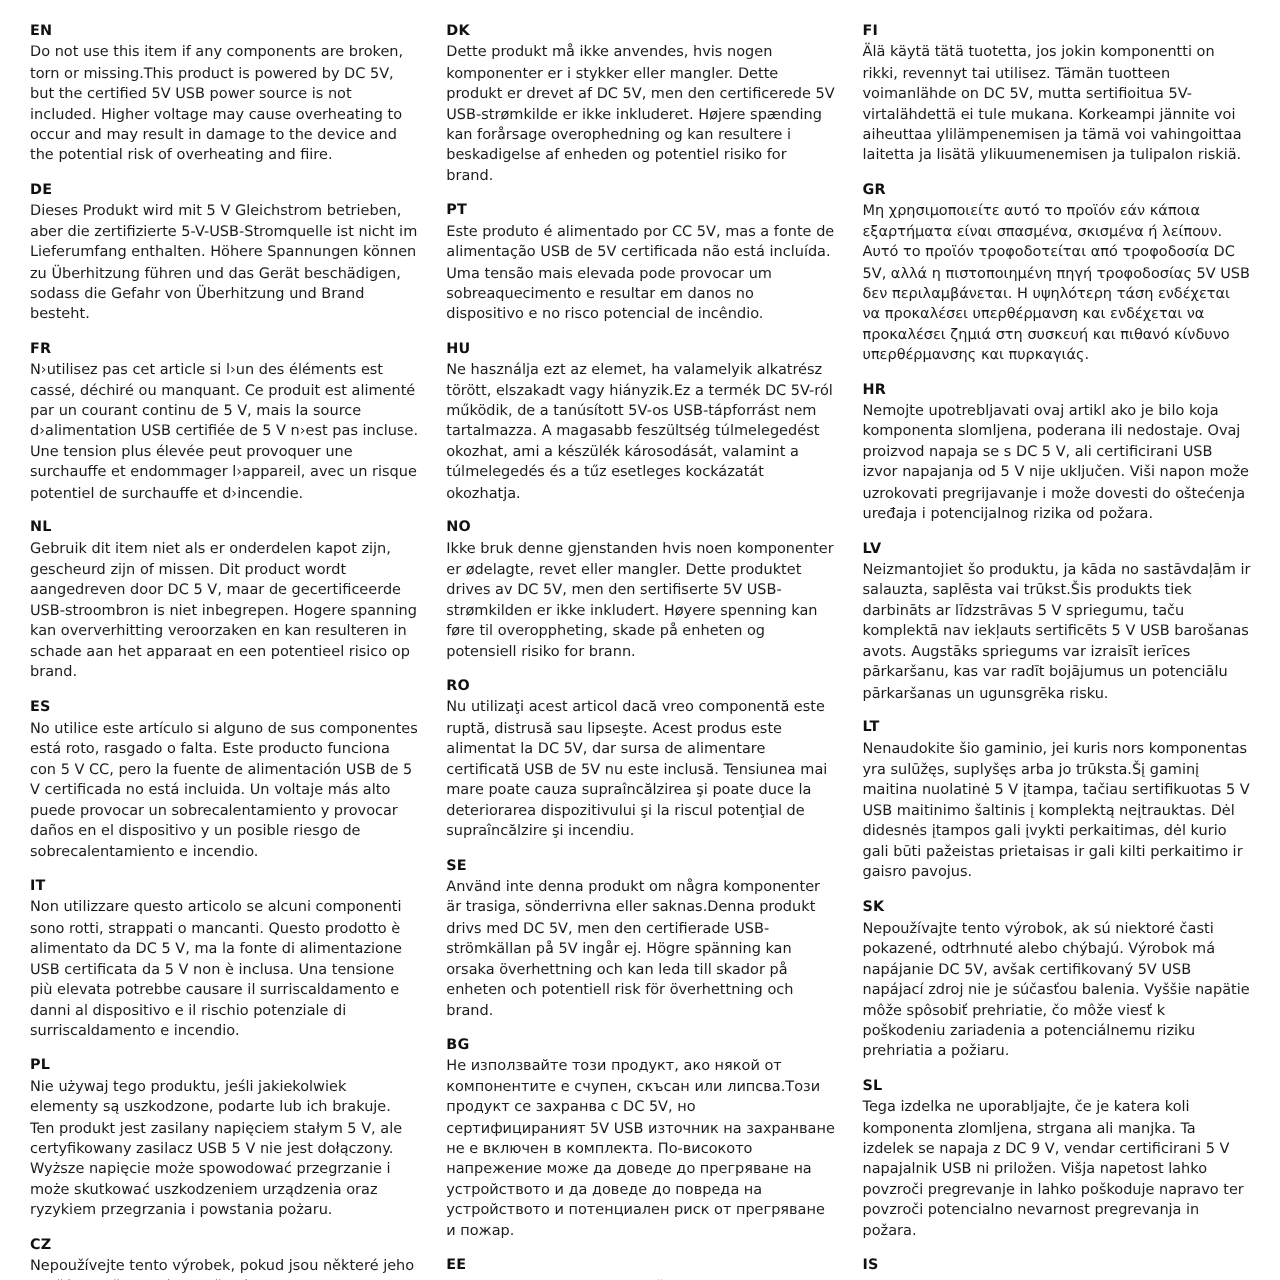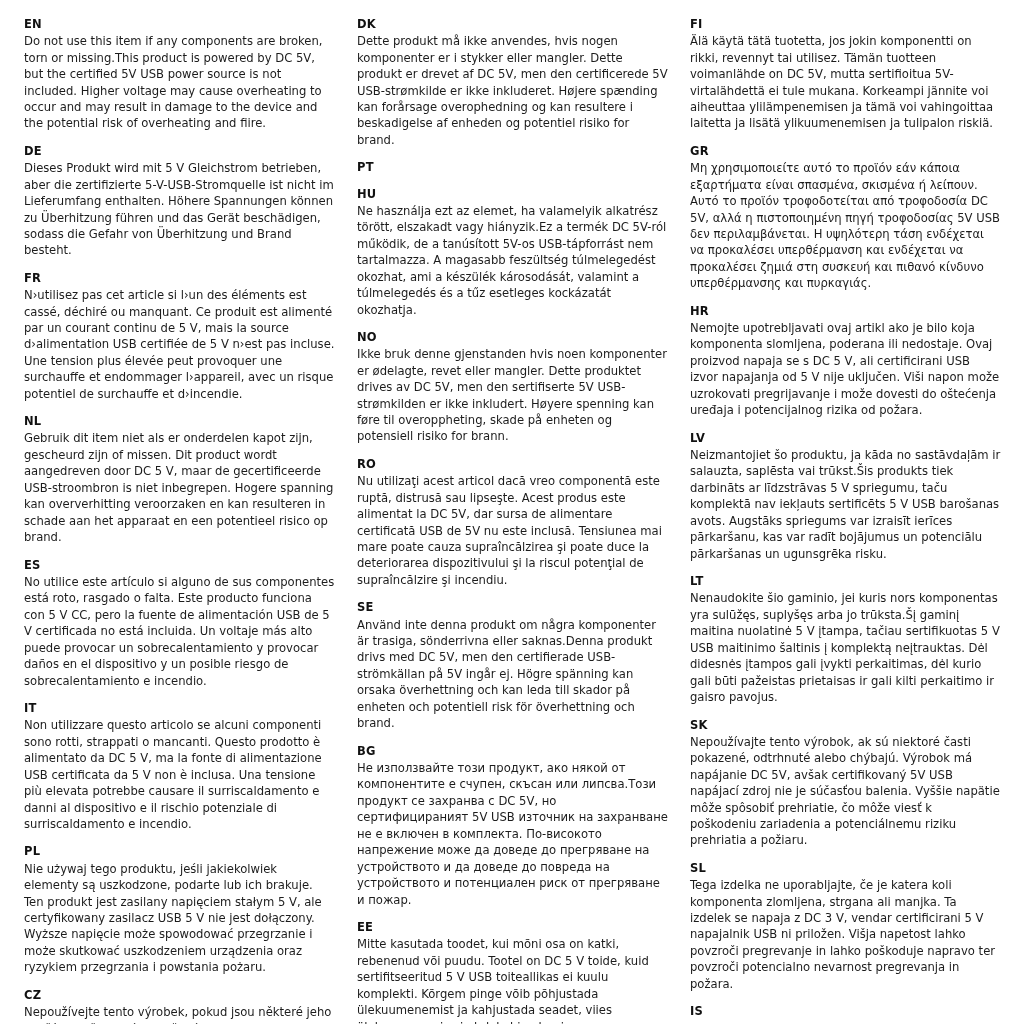--- a/index.html
+++ b/index.html
@@ -92,20 +92,21 @@
       </div>
     </div>
 
     <div class="column">
       <div class="entry">
         <div class="lang-code">DK</div>
         <div class="lang-text">Dette produkt må ikke anvendes, hvis nogen komponenter er i stykker eller mangler. Dette produkt er drevet af DC 5V, men den certificerede 5V USB-strømkilde er ikke inkluderet. Højere spænding kan forårsage overophedning og kan resultere i beskadigelse af enheden og potentiel risiko for brand.</div>
       </div>
       <div class="entry">
         <div class="lang-code">PT</div>
+        <div class="lang-text">Este produto é alimentado por CC 5V, mas a fonte de alimentação USB de 5V certificada não está incluída. Uma tensão mais elevada pode provocar um sobreaquecimento e resultar em danos no dispositivo e no risco potencial de incêndio.</div>
       </div>
       <div class="entry">
         <div class="lang-code">HU</div>
         <div class="lang-text">Ne használja ezt az elemet, ha valamelyik alkatrész törött, elszakadt vagy hiányzik.Ez a termék DC 5V-ról működik, de a tanúsított 5V-os USB-tápforrást nem tartalmazza. A magasabb feszültség túlmelegedést okozhat, ami a készülék károsodását, valamint a túlmelegedés és a tűz esetleges kockázatát okozhatja.</div>
       </div>
       <div class="entry">
         <div class="lang-code">NO</div>
         <div class="lang-text">Ikke bruk denne gjenstanden hvis noen komponenter er ødelagte, revet eller mangler. Dette produktet drives av DC 5V, men den sertifiserte 5V USB-strømkilden er ikke inkludert. Høyere spenning kan føre til overoppheting, skade på enheten og potensiell risiko for brann.</div>
       </div>
       <div class="entry">
@@ -146,21 +147,21 @@
       <div class="entry">
         <div class="lang-code">LT</div>
         <div class="lang-text">Nenaudokite šio gaminio, jei kuris nors komponentas yra sulūžęs, suplyšęs arba jo trūksta.Šį gaminį maitina nuolatinė 5 V įtampa, tačiau sertifikuotas 5 V USB maitinimo šaltinis į komplektą neįtrauktas. Dėl didesnės įtampos gali įvykti perkaitimas, dėl kurio gali būti pažeistas prietaisas ir gali kilti perkaitimo ir gaisro pavojus.</div>
       </div>
       <div class="entry">
         <div class="lang-code">SK</div>
         <div class="lang-text">Nepoužívajte tento výrobok, ak sú niektoré časti pokazené, odtrhnuté alebo chýbajú. Výrobok má napájanie DC 5V, avšak certifikovaný 5V USB napájací zdroj nie je súčasťou balenia. Vyššie napätie môže spôsobiť prehriatie, čo môže viesť k poškodeniu zariadenia a potenciálnemu riziku prehriatia a požiaru.</div>
       </div>
       <div class="entry">
         <div class="lang-code">SL</div>
-        <div class="lang-text">Tega izdelka ne uporabljajte, če je katera koli komponenta zlomljena, strgana ali manjka. Ta izdelek se napaja z DC 3 V, vendar certificirani 5 V napajalnik USB ni priložen. Višja napetost lahko povzroči pregrevanje in lahko poškoduje napravo ter povzroči potencialno nevarnost pregrevanja in požara.</div>
+        <div class="lang-text">Tega izdelka ne uporabljajte, če je katera koli komponenta zlomljena, strgana ali manjka. Ta izdelek se napaja z DC 9 V, vendar certificirani 5 V napajalnik USB ni priložen. Višja napetost lahko povzroči pregrevanje in lahko poškoduje napravo ter povzroči potencialno nevarnost pregrevanja in požara.</div>
       </div>
       <div class="entry">
         <div class="lang-code">IS</div>
         <div class="lang-text">Ekki nota þessa vöru ef partar eru brotnir, hafa rifnað eða þá vantar. Varan er knúin af DC 5V, en vottaður 5V USB aflgjafi fylgir ekki. Hærri spenna gæti valdið ofhitnun og skemmdum á tækinu, svo ekki sé minnst á hættu á eldi og almennri ofhitnun.</div>
       </div>
     </div>
 
   </div>
 </div>
 

